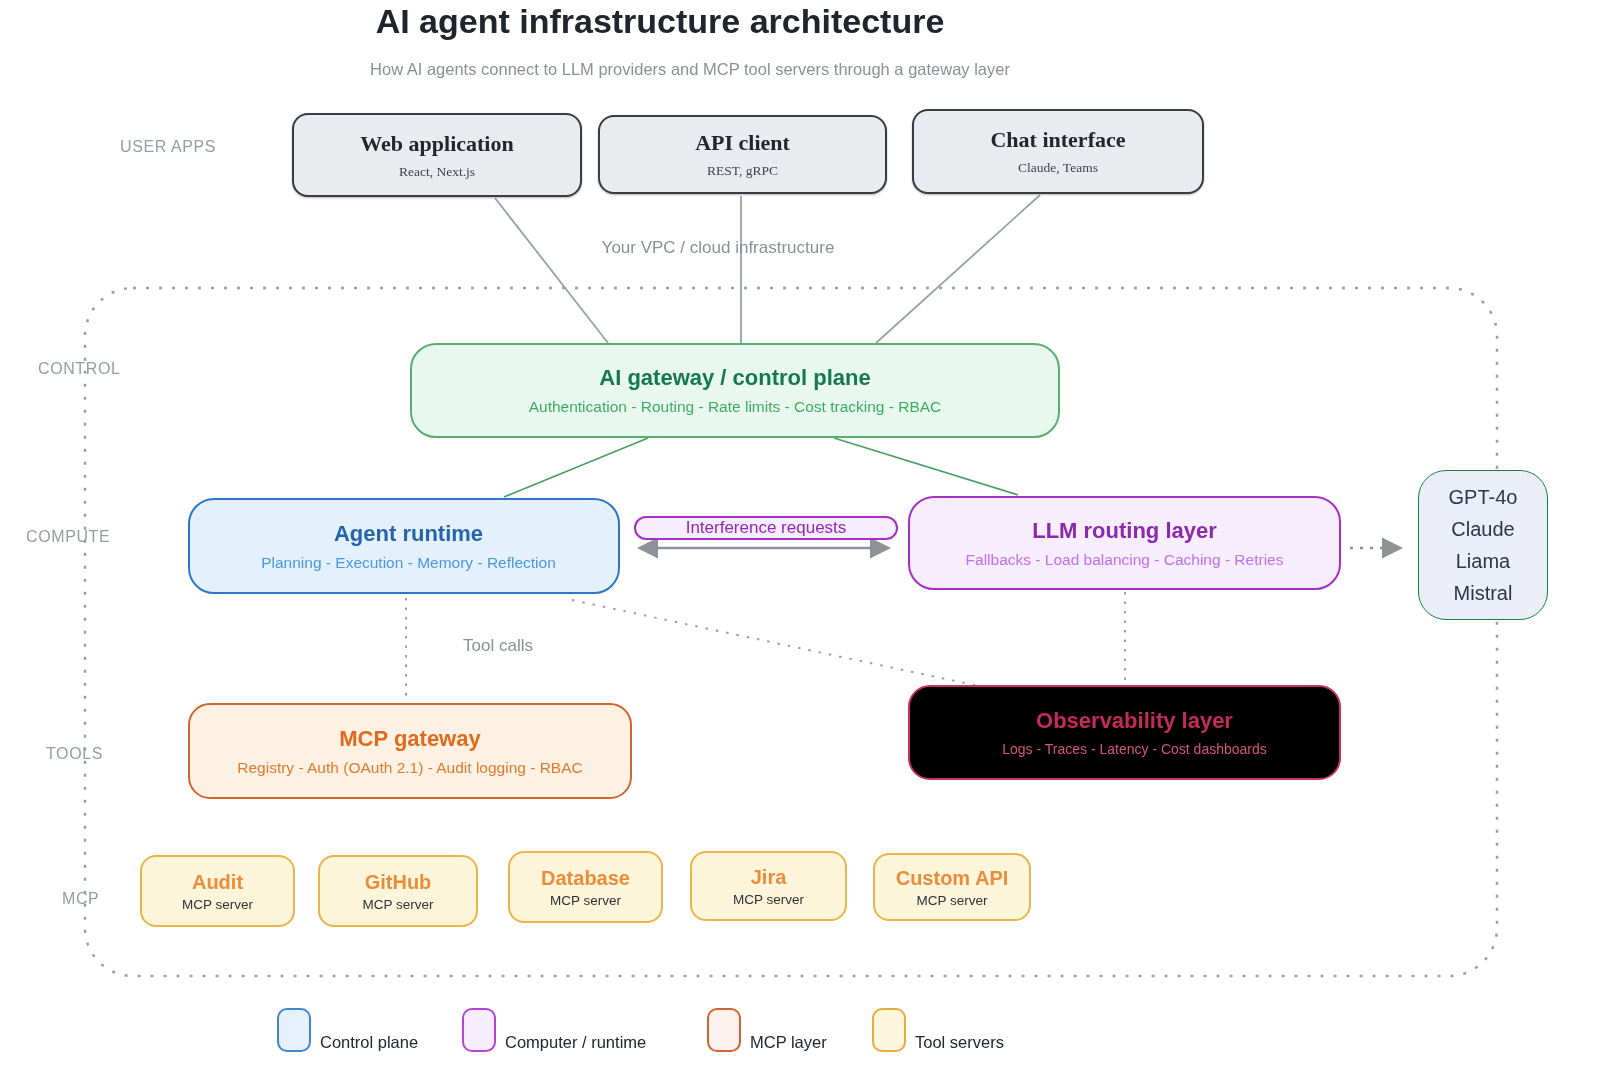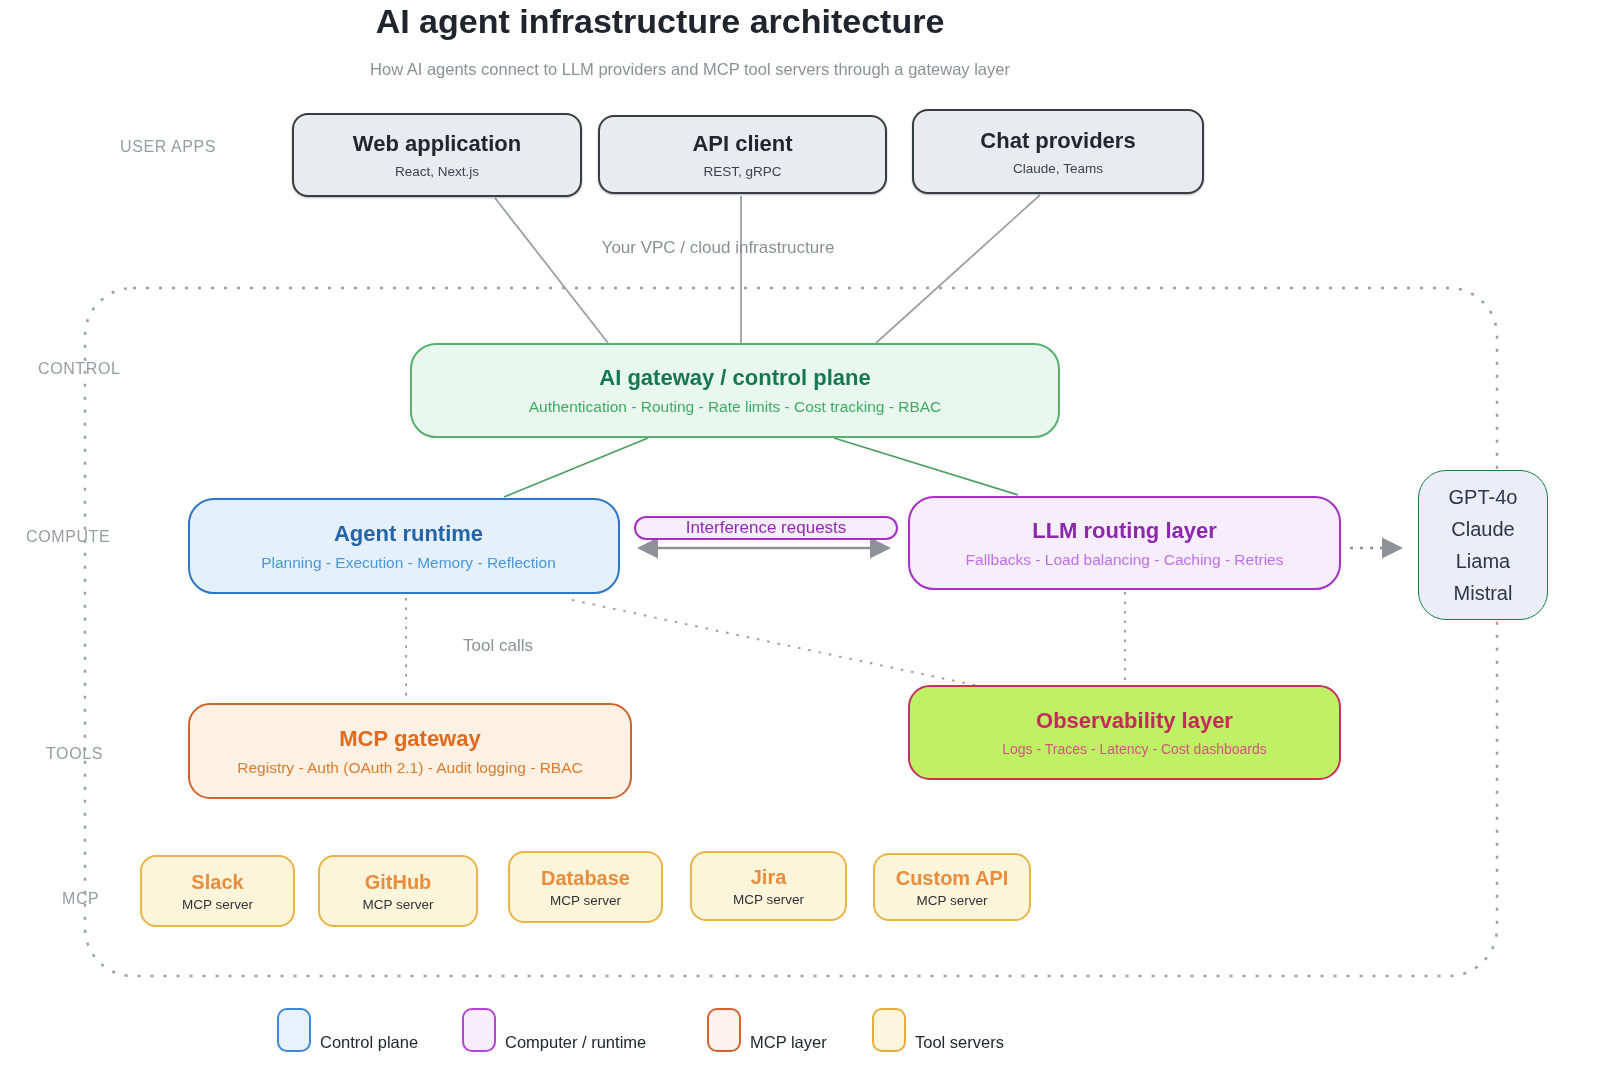--- a/index.html
+++ b/index.html
@@ -15,41 +15,41 @@
   .lane-label{position:absolute;z-index:2;font-size:16px;color:#979ca3;letter-spacing:.6px;}
 
   .float-label{position:absolute;z-index:2;text-align:center;font-size:17px;color:#8b9096;}
   .float-label.purple{color:#9429b4;font-weight:500;}
 
   .node{position:absolute;z-index:2;display:flex;flex-direction:column;align-items:center;
         justify-content:center;text-align:center;box-sizing:border-box;}
   .node .t{font-weight:600;}
   .node .s{margin-top:7px;}
 
-  .gray{background:#e9ebee;border:2px solid #383c43;border-radius:16px;box-shadow:0 1px 2px rgba(40,44,52,.35);}
+  .gray{background:#e9ebee;border:2px solid #383c43;border-radius:16px;box-shadow:0 1px 2px rgba(40,44,52,.35);font-family:Liberation Serif, serif;}
   .gray .t{font-size:22px;color:#23262e;}
   .gray .s{font-size:13.5px;color:#3e434b;}
 
   .green{background:#e9f8ef;border:2px solid #57b06c;border-radius:26px;}
   .green .t{font-size:22px;color:#157853;}
   .green .s{font-size:15.5px;color:#3dab62;}
 
   .blue{background:#e4f1fd;border:2.5px solid #2e76c8;border-radius:26px;padding-left:9px;}
   .blue .t{font-size:22px;color:#2563ab;}
   .blue .s{font-size:15.5px;color:#4b96dd;}
 
   .purple{background:#f6eefd;border:2px solid #a62fc4;border-radius:26px;}
   .purple .t{font-size:22px;color:#8d27ad;}
   .purple .s{font-size:15.5px;color:#c26ef0;}
 
   .orange{background:#fdf1e4;border:2px solid #d0642c;border-radius:22px;}
   .orange .t{font-size:22px;color:#e26a1d;}
   .orange .s{font-size:15.5px;color:#df7b2e;}
 
-  .pink{background:#bef264;border:2px solid #c6325f;border-radius:22px;padding-left:20px;}
+  .pink{background:#000000;border:2px solid #c6325f;border-radius:22px;padding-left:20px;}
   .pink .t{font-size:22px;color:#c42a5c;}
   .pink .s{font-size:14px;color:#d4537e;text-align:right;}
 
   .yellow{background:#fcf5da;border:2px solid #eab448;border-radius:16px;}
   .yellow .t{font-size:20px;color:#ea8c3c;}
   .yellow .s{margin-top:3px;font-size:13.5px;color:#2f3237;}
 
   .lavender{background:#ebeef8;border:1px solid #15803d;border-radius:28px;}
   .lavender .line{font-size:20px;font-weight:500;color:#2f3542;line-height:1.6;}
 
@@ -102,21 +102,21 @@
 
   <div class="node gray" style="left:292px;top:113px;width:290px;height:84px;">
     <div class="t">Web application</div>
     <div class="s">React, Next.js</div>
   </div>
   <div class="node gray" style="left:598px;top:115px;width:289px;height:79px;">
     <div class="t">API client</div>
     <div class="s">REST, gRPC</div>
   </div>
   <div class="node gray" style="left:912px;top:109px;width:292px;height:85px;">
-    <div class="t">Chat providers</div>
+    <div class="t">Chat interface</div>
     <div class="s">Claude, Teams</div>
   </div>
 
   <div class="node green" style="left:410px;top:343px;width:650px;height:95px;">
     <div class="t">AI gateway / control plane</div>
     <div class="s">Authentication - Routing - Rate limits - Cost tracking - RBAC</div>
   </div>
 
   <div class="node blue" style="left:188px;top:498px;width:432px;height:96px;">
     <div class="t">Agent runtime</div>
@@ -139,21 +139,21 @@
     <div class="t">MCP gateway</div>
     <div class="s">Registry - Auth (OAuth 2.1) - Audit logging - RBAC</div>
   </div>
 
   <div class="node pink" style="left:908px;top:685px;width:433px;height:95px;">
     <div class="t">Observability layer</div>
     <div class="s">Logs - Traces - Latency - Cost dashboards</div>
   </div>
 
   <div class="node yellow" style="left:140px;top:855px;width:155px;height:72px;">
-    <div class="t">Slack</div>
+    <div class="t">Audit</div>
     <div class="s">MCP server</div>
   </div>
   <div class="node yellow" style="left:318px;top:855px;width:160px;height:72px;">
     <div class="t">GitHub</div>
     <div class="s">MCP server</div>
   </div>
   <div class="node yellow" style="left:508px;top:851px;width:155px;height:72px;">
     <div class="t">Database</div>
     <div class="s">MCP server</div>
   </div>

